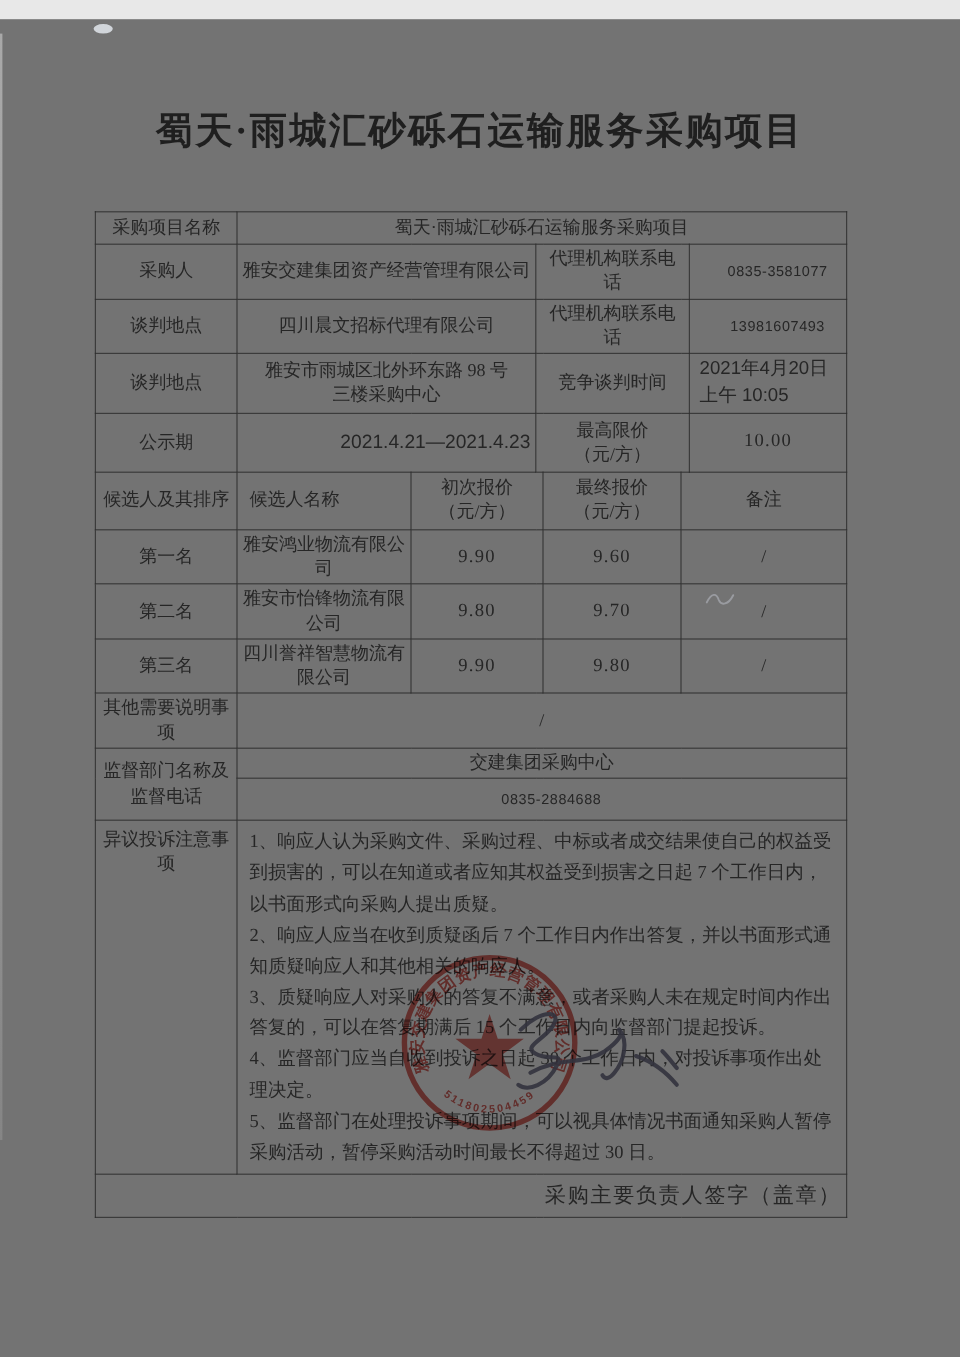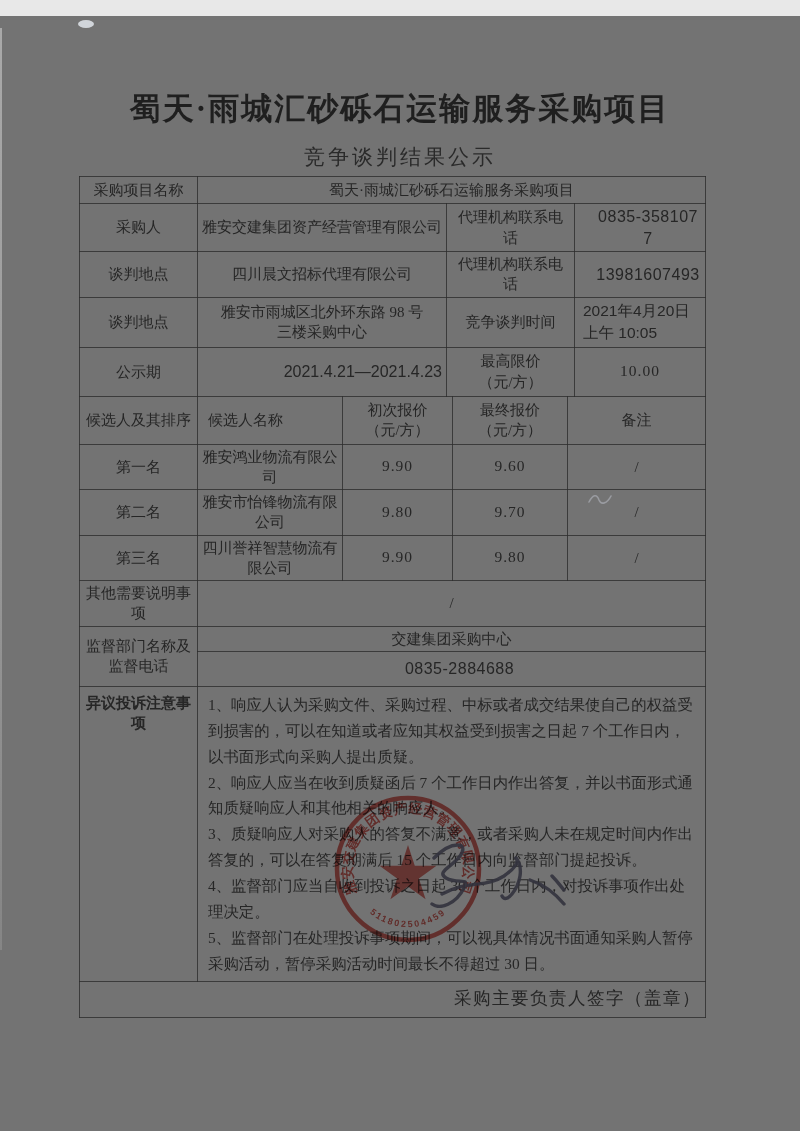--- a/index.html
+++ b/index.html
@@ -19,44 +19,43 @@
   table.doc{position:absolute;left:79px;top:160px;width:626px;
     border-collapse:collapse;table-layout:fixed;}
   td{border:1px solid rgba(45,45,45,.8);font-size:15px;line-height:1.35;
     text-align:center;vertical-align:middle;padding:2px 4px;color:#262626;
     overflow:hidden;word-break:break-all;}
   tr.r1{height:27px} tr.r2{height:26px} tr.r3{height:40px} tr.r4{height:39px}
   tr.r5{height:49px} tr.r6{height:48px} tr.r7{height:36px} tr.r8{height:42px}
   tr.r9{height:44px} tr.r10{height:37px} tr.r11a{height:14px} tr.r11b{height:35px}
   tr.r12{height:242px} tr.r13{height:36px}
   .pre{white-space:pre-line;}
-  .num{font-family:"Liberation Sans","DejaVu Sans",sans-serif;font-size:16px;letter-spacing:.5px;padding-left:20px;}
+  .num{font-family:"Liberation Sans","DejaVu Sans",sans-serif;font-size:12px;letter-spacing:.5px;padding-left:20px;}
   .price{font-size:15.5px;letter-spacing:1px;}
   .lefty{text-align:left;padding-left:10px;}
   .timecell{text-align:left;padding-left:8px;font-family:"Liberation Sans","DejaVu Sans",sans-serif;font-size:15.5px;white-space:pre-line;line-height:1.45;}
   .pubcell{text-align:right;padding-left:26px;font-family:"Liberation Sans","DejaVu Sans",sans-serif;font-size:16px;}
   .objection-cell{text-align:left;vertical-align:top;padding:5px 10px 4px 10px;
     font-size:15.4px;line-height:1.68;word-break:break-all;}
   .objection-cell p{margin:0;}
-  .objection-label{vertical-align:top;padding-top:6px;font-weight:bold;}
+  .objection-label{vertical-align:top;padding-top:6px;}
   .sig-cell{text-align:right;padding-left:32px;font-size:17.5px;letter-spacing:1.5px;}
   .stamp{position:absolute;left:330px;top:775px;width:156px;height:156px;
     mix-blend-mode:multiply;opacity:.93;pointer-events:none;}
   .signature{position:absolute;left:412px;top:816px;width:175px;height:100px;pointer-events:none;}
   .pencil-mark{position:absolute;left:585px;top:470px;width:36px;height:22px;opacity:.55;pointer-events:none;}
 </style>
 </head>
 <body>
 
 <div class="page">
   <div class="scan-edge"></div>
   <div class="smudge"></div>
 
   <div class="doc-title">蜀天·雨城汇砂砾石运输服务采购项目</div>
-  <div class="doc-subtitle">竞争谈判结果公示</div>
 
   <table class="doc">
     <colgroup>
       <col style="width:118px">
         <col style="width:145px">
         <col style="width:104px">
       <col style="width:6px">
         <col style="width:115px">
         <col style="width:7px">
         <col style="width:131px">

